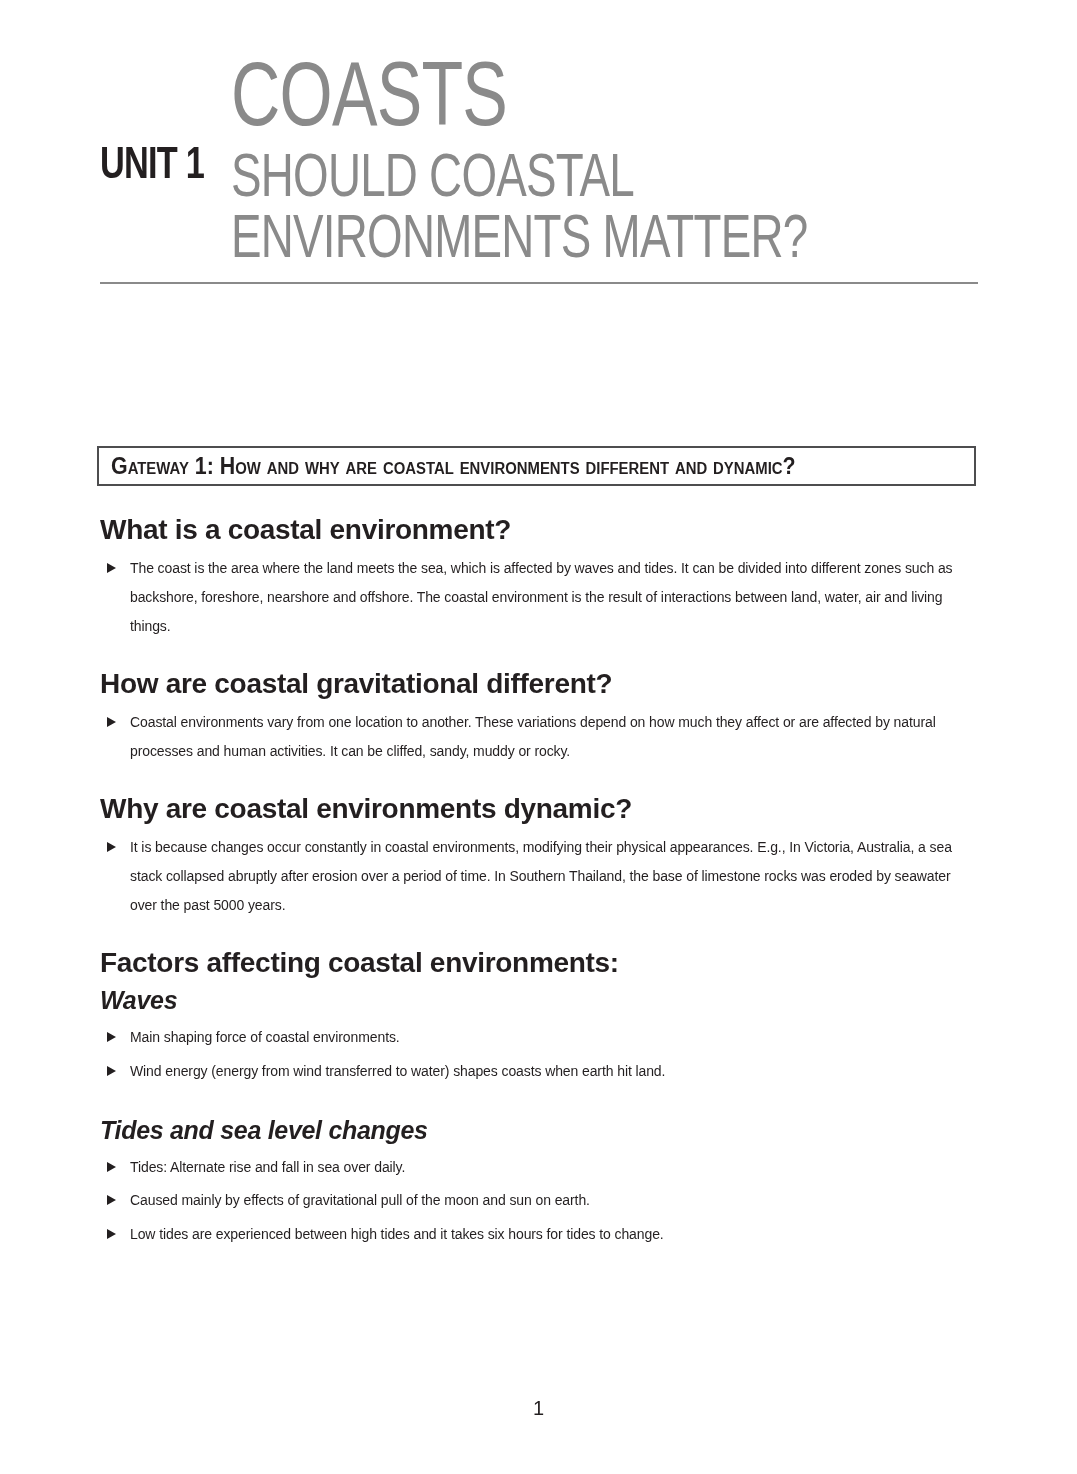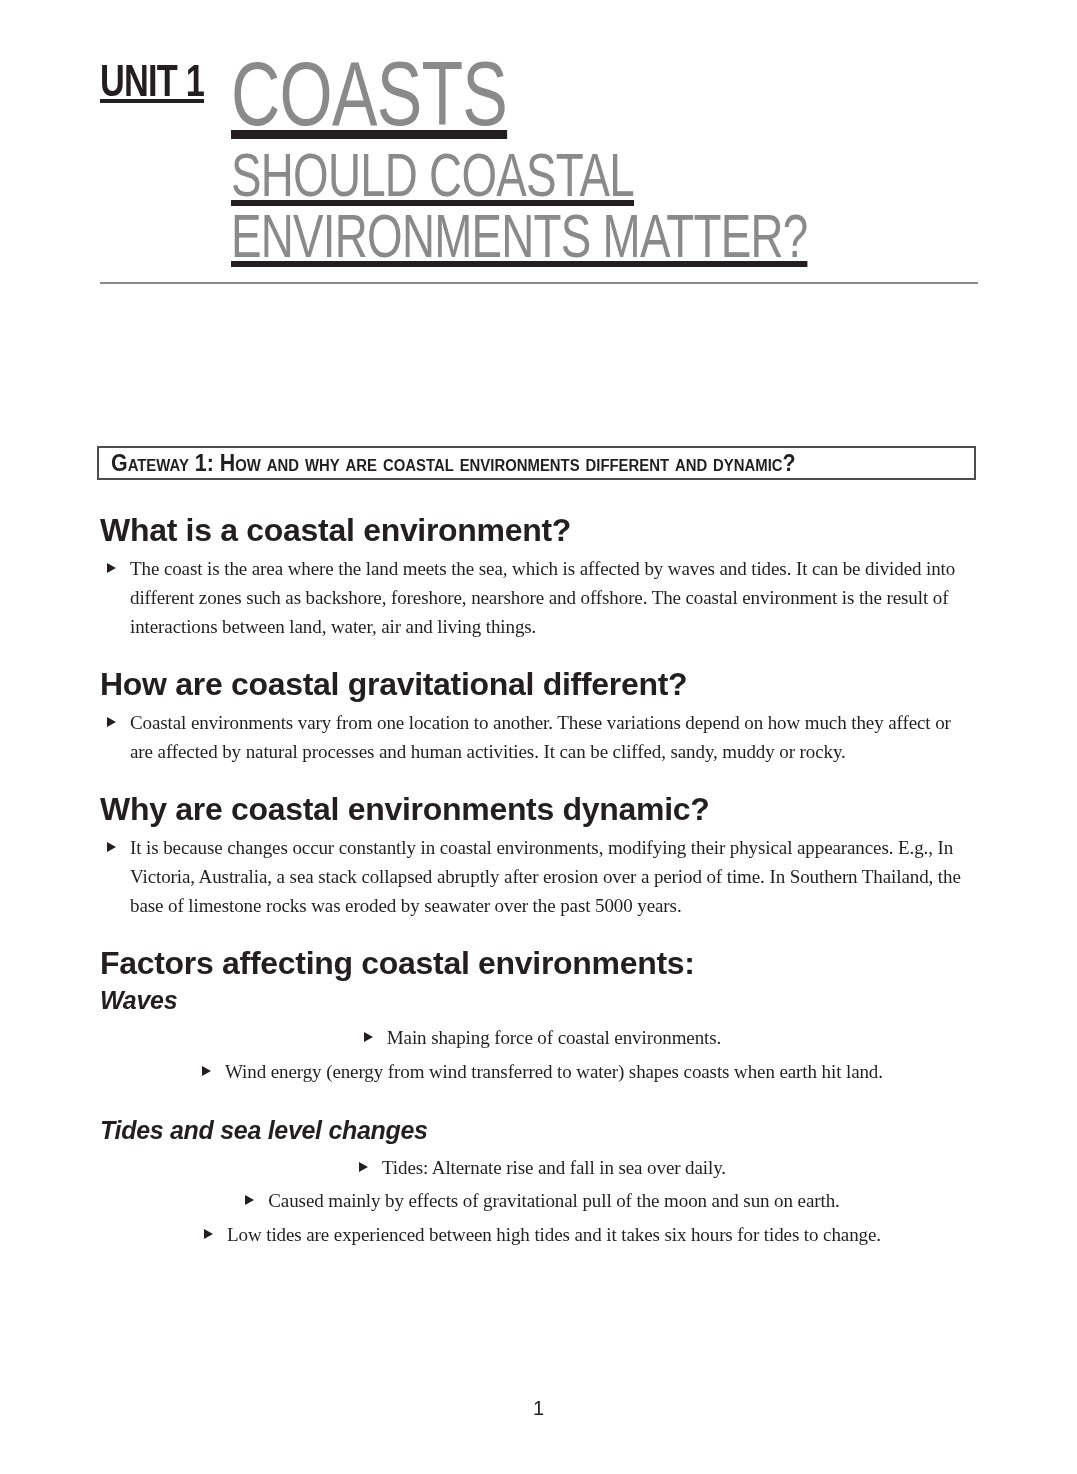--- a/index.html
+++ b/index.html
@@ -18,22 +18,21 @@
   .page {
     position: absolute;
     inset: 0;
     padding: 52px 99px 0 100px;
     box-sizing: border-box;
   }
 
   
   .header {
     display: flex;
-    align-items: flex-start;
-    text-decoration: underline;
+    align-items: center;
   }
   .unit-label {
     font-size: 44px;
     font-weight: bold;
     color: var(--text-dark, #231f20);
     letter-spacing: -1px;
     transform: scaleX(0.78);
     transform-origin: left top;
     margin-top: 7px;
     line-height: 1;
@@ -79,21 +78,21 @@
   }
 
   
   .gateway-box {
     position: absolute;
     top: 446px;
     left: 97px;
     right: 101px;
     border: 2px solid var(--box-border, #4d4d4f);
     box-sizing: border-box;
-    height: 34px;
+    height: 40px;
     display: flex;
     align-items: center;
     padding: 0 12px;
   }
   .gateway-heading {
     font-variant: small-caps;
     font-weight: bold;
     font-size: 23px;
     letter-spacing: 0px;
     white-space: nowrap;
@@ -103,21 +102,21 @@
   }
 
   
   .content {
     position: absolute;
     top: 515px;
     left: 100px;
     right: 99px;
   }
   .section-heading {
-    font-size: 32px;
+    font-size: 28px;
     font-weight: bold;
     line-height: 30px;
     letter-spacing: -0.3px;
     margin: 0 0 9px 0;
   }
   .sub-heading {
     font-size: 25px;
     font-weight: bold;
     font-style: italic;
     line-height: 26px;
@@ -141,27 +140,26 @@
   }
   .bullet-marker .tri {
     display: block;
     width: 0;
     height: 0;
     border-left: 9px solid var(--text-dark, #231f20);
     border-top: 5.5px solid transparent;
     border-bottom: 5.5px solid transparent;
   }
   .bullet-text {
-    font-size: 19px;
+    font-size: 14px;
     line-height: 29px;
     letter-spacing: -0.1px;
-    font-family: Liberation Serif, serif;
   }
   .section { margin-bottom: 28px; }
-  .section.tight-list .bullet-item { margin-bottom: 4.5px; justify-content: center; }
+  .section.tight-list .bullet-item { margin-bottom: 4.5px; }
   .subsection { margin-top: 31px; }
   .subsection.first { margin-top: 0; }
 
   
   .page-footer {
     position: absolute;
     top: 1396px;
     left: 0;
     width: 1077px;
     text-align: center;

